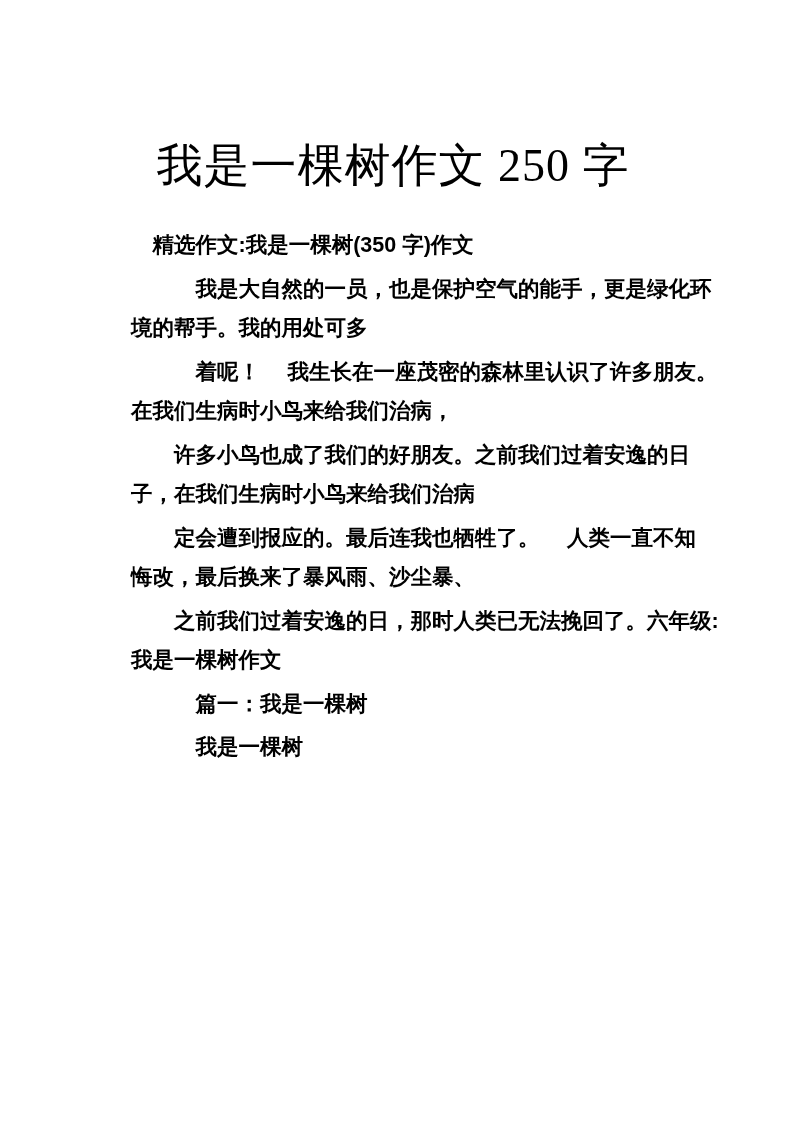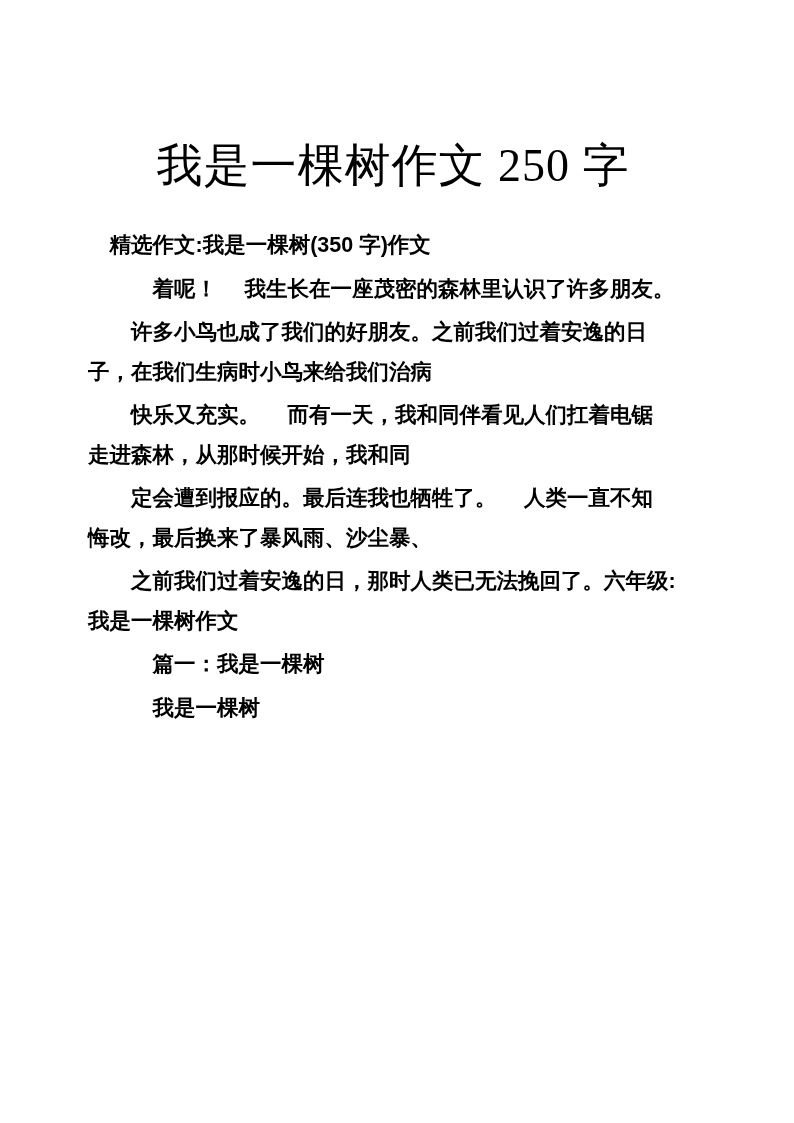--- a/index.html
+++ b/index.html
@@ -34,20 +34,21 @@
     font-size: 21.5px;
     line-height: 39.5px;
     font-weight: 700;
     font-family: "Liberation Sans", sans-serif;
   }
   .para {
     margin: 0 0 4px 0;
   }
   .text-line {
     white-space: pre;
+    margin-left: 43px;
   }
   .footer {
     position: absolute;
     left: 0;
     right: 0;
     top: 1034px;
     text-align: center;
     font-family: "Liberation Serif", serif;
     font-weight: 400;
     font-size: 17px;
@@ -58,29 +59,30 @@
 <body>
 
 <div class="page">
   <h1 class="doc-title">我是一棵树作文 250 字</h1>
 
   <div class="doc-body">
       <div class="para">
         <div class="text-line">　精选作文:我是一棵树(350 字)作文</div>
       </div>
       <div class="para">
+        <div class="text-line">　　　我是大自然的一员，也是保护空气的能手，更是绿化环</div>
+        <div class="text-line">境的帮手。我的用处可多</div>
+      </div>
+      <div class="para">
         <div class="text-line">　　　着呢！　 我生长在一座茂密的森林里认识了许多朋友。</div>
+        <div class="text-line">在我们生病时小鸟来给我们治病，</div>
       </div>
       <div class="para">
         <div class="text-line">　　许多小鸟也成了我们的好朋友。之前我们过着安逸的日</div>
         <div class="text-line">子，在我们生病时小鸟来给我们治病</div>
-      </div>
-      <div class="para">
-        <div class="text-line">　　快乐又充实。　 而有一天，我和同伴看见人们扛着电锯</div>
-        <div class="text-line">走进森林，从那时候开始，我和同</div>
       </div>
       <div class="para">
         <div class="text-line">　　定会遭到报应的。最后连我也牺牲了。　 人类一直不知</div>
         <div class="text-line">悔改，最后换来了暴风雨、沙尘暴、</div>
       </div>
       <div class="para">
         <div class="text-line">　　之前我们过着安逸的日，那时人类已无法挽回了。六年级:</div>
         <div class="text-line">我是一棵树作文</div>
       </div>
       <div class="para">

